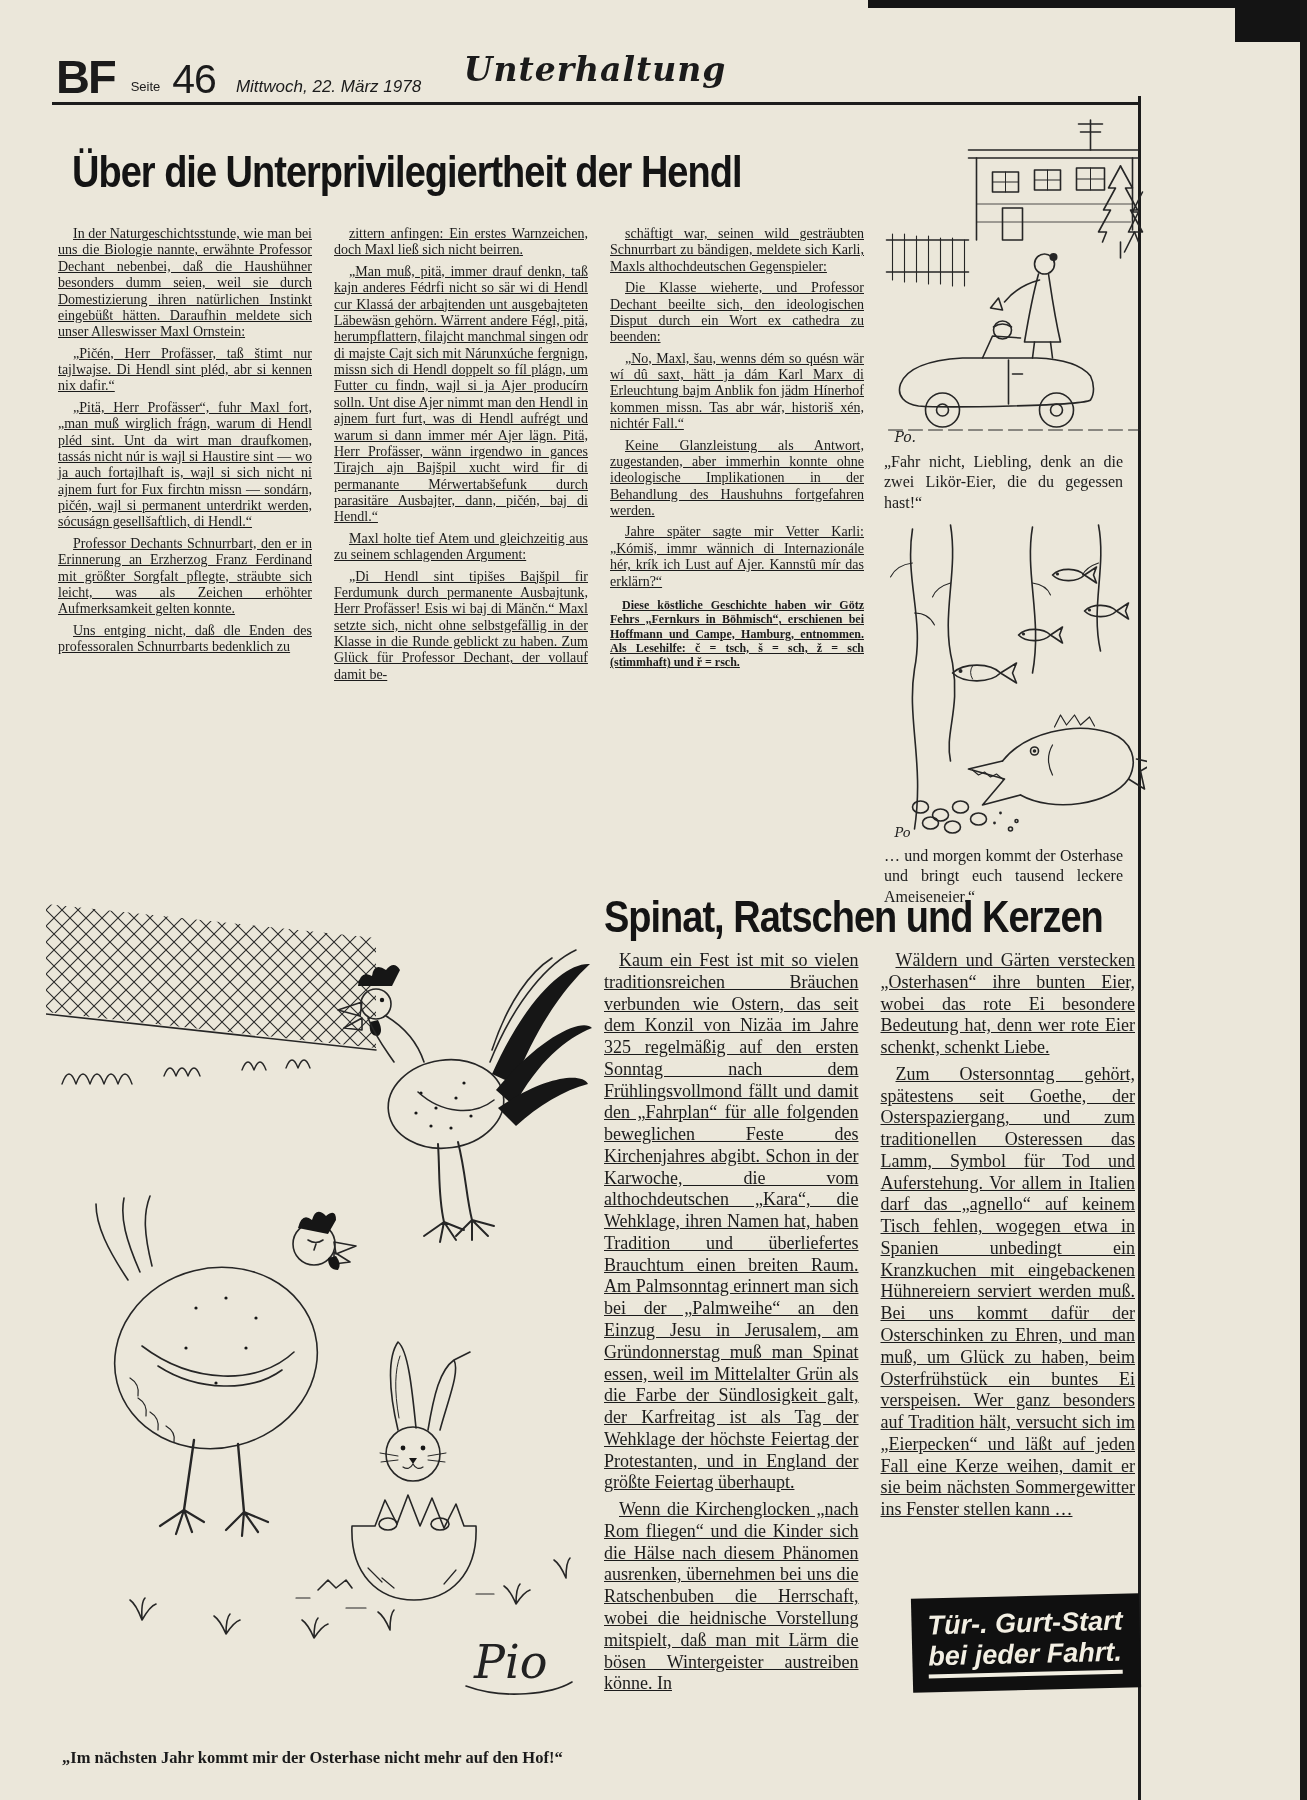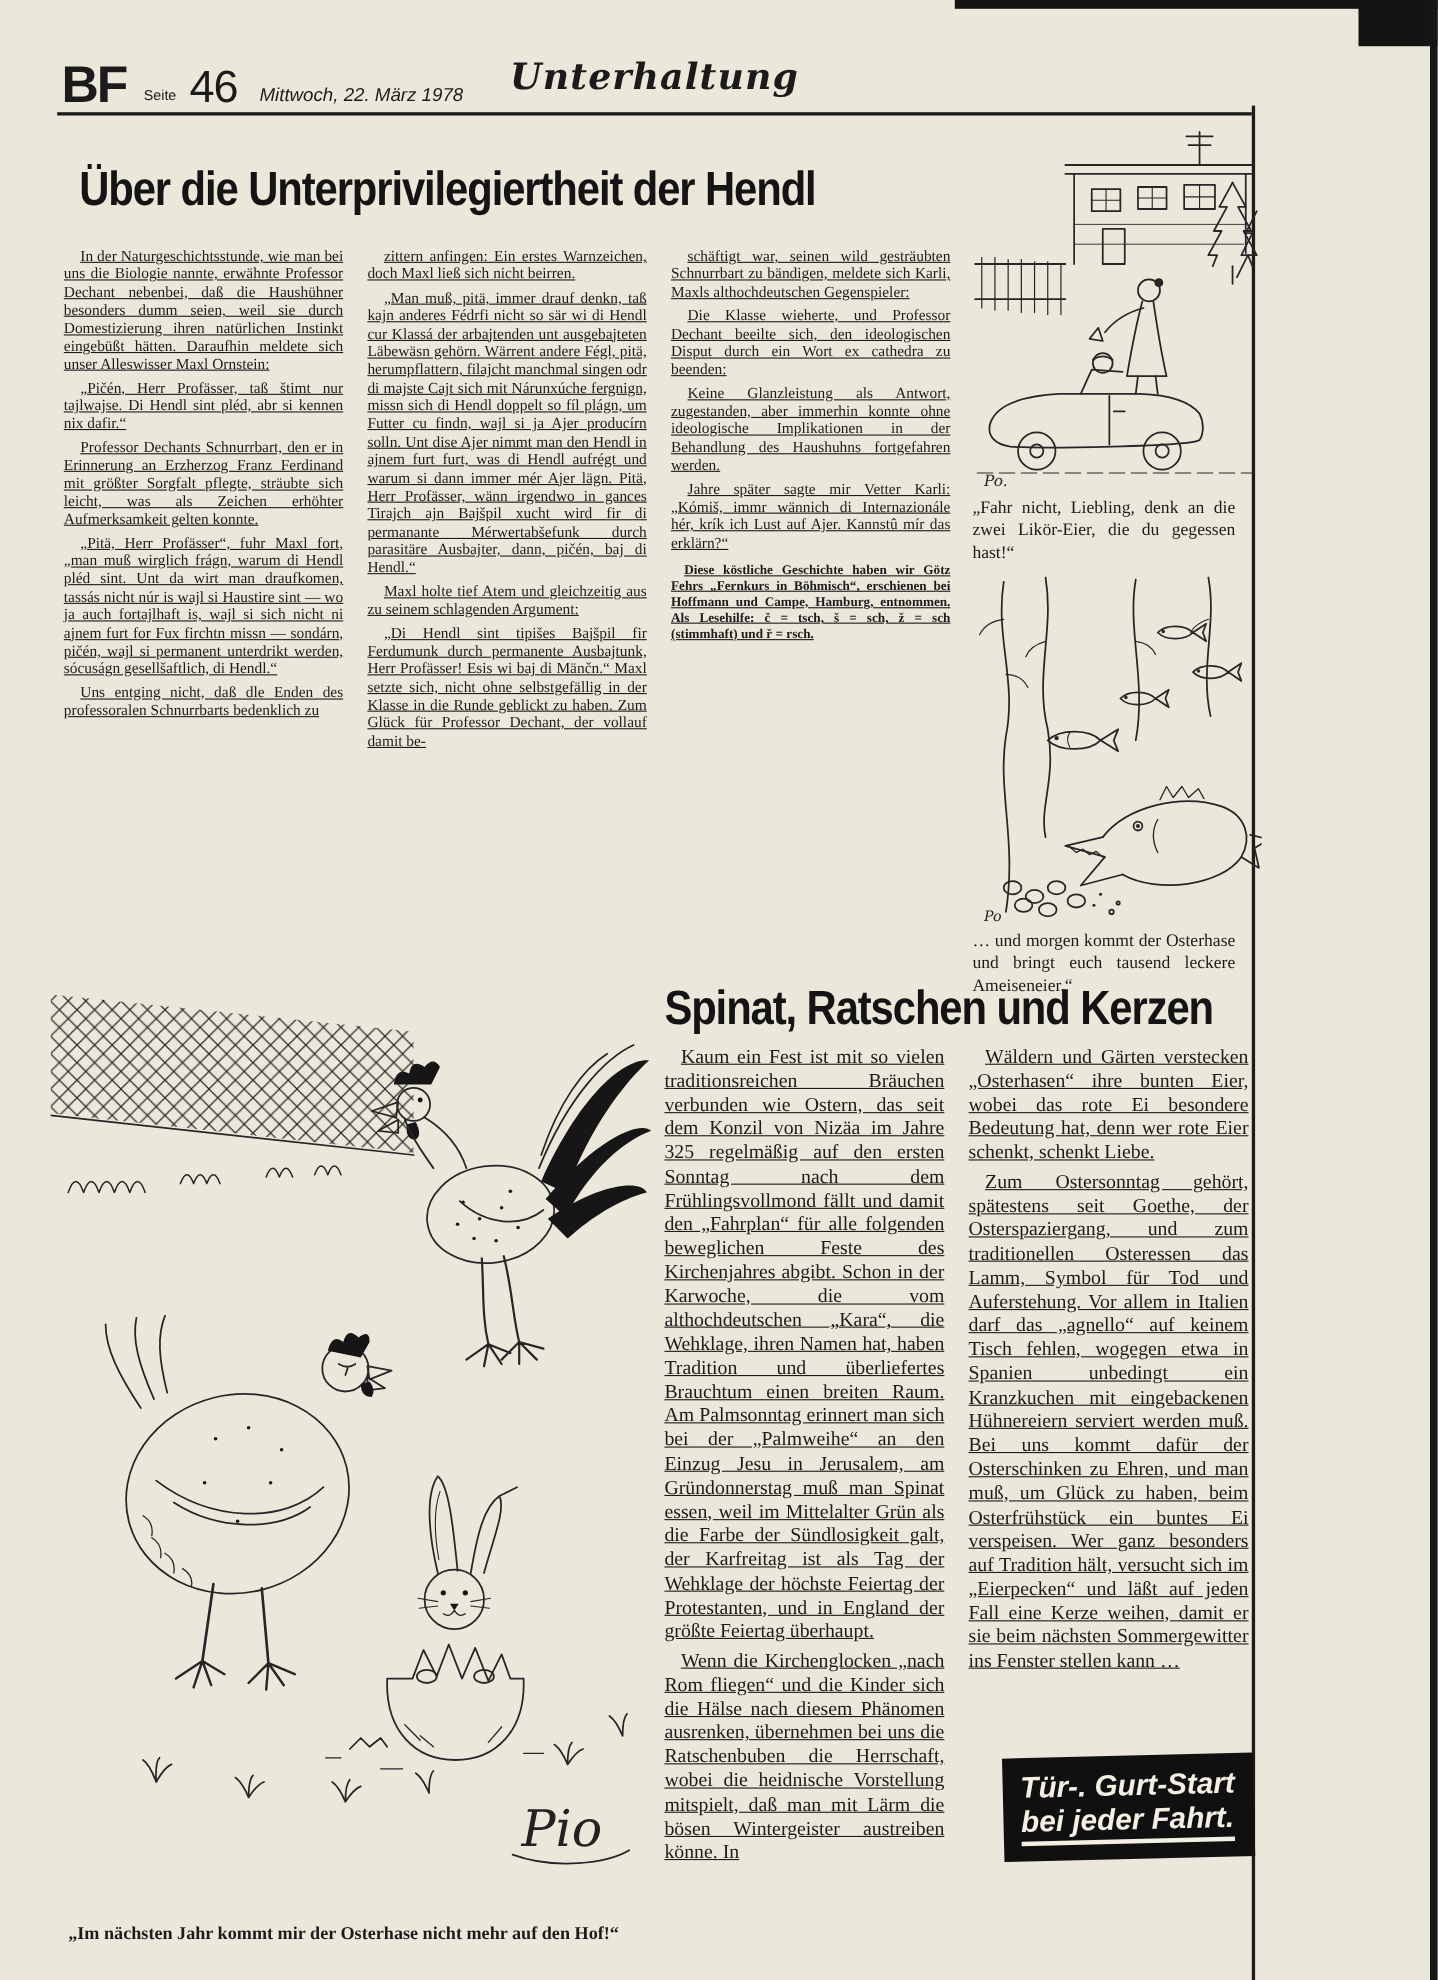--- a/index.html
+++ b/index.html
@@ -78,33 +78,34 @@
   </header>
   <div class="section-title">Unterhaltung</div>
   <div class="rule-header"></div>
 
   <h1 class="headline-1">Über die Unterprivilegiertheit der Hendl</h1>
 
   <section class="a1-cols">
     <div class="col">
       <p>In der Naturgeschichtsstunde, wie man bei uns die Biologie nannte, erwähnte Professor Dechant nebenbei, daß die Haushühner besonders dumm seien, weil sie durch Domestizierung ihren natürlichen Instinkt eingebüßt hätten. Daraufhin meldete sich unser Alleswisser Maxl Ornstein:</p>
       <p>„Pičén, Herr Profässer, taß štimt nur tajlwajse. Di Hendl sint pléd, abr si kennen nix dafir.“</p>
+      <p>„Pitä, Herr Profässer“, fuhr Maxl fort, „man muß wirglich frágn, warum di Hendl pléd sint. Unt da wirt man draufkomen, tassás nicht núr is wajl si Haustire sint — wo ja auch fortajlhaft is, wajl si sich nicht ni ajnem furt for Fux firchtn missn — sondárn, pičén, wajl si permanent unterdrikt werden, sócuságn gesellšaftlich, di Hendl.“</p>
       <p>Professor Dechants Schnurrbart, den er in Erinnerung an Erzherzog Franz Ferdinand mit größter Sorgfalt pflegte, sträubte sich leicht, was als Zeichen erhöhter Aufmerksamkeit gelten konnte.</p>
-      <p>„Pitä, Herr Profässer“, fuhr Maxl fort, „man muß wirglich frágn, warum di Hendl pléd sint. Unt da wirt man draufkomen, tassás nicht núr is wajl si Haustire sint — wo ja auch fortajlhaft is, wajl si sich nicht ni ajnem furt for Fux firchtn missn — sondárn, pičén, wajl si permanent unterdrikt werden, sócuságn gesellšaftlich, di Hendl.“</p>
       <p>Uns entging nicht, daß dle Enden des professoralen Schnurrbarts bedenklich zu</p>
     </div>
     <div class="col">
       <p>zittern anfingen: Ein erstes Warnzeichen, doch Maxl ließ sich nicht beirren.</p>
       <p>„Man muß, pitä, immer drauf denkn, taß kajn anderes Fédrfi nicht so sär wi di Hendl cur Klassá der arbajtenden unt ausgebajteten Läbewäsn gehörn. Wärrent andere Fégl, pitä, herumpflattern, filajcht manchmal singen odr di majste Cajt sich mit Nárunxúche fergnign, missn sich di Hendl doppelt so fíl plágn, um Futter cu findn, wajl si ja Ajer producírn solln. Unt dise Ajer nimmt man den Hendl in ajnem furt furt, was di Hendl aufrégt und warum si dann immer mér Ajer lägn. Pitä, Herr Profässer, wänn irgendwo in gances Tirajch ajn Bajšpil xucht wird fir di permanante Mérwertabšefunk durch parasitäre Ausbajter, dann, pičén, baj di Hendl.“</p>
       <p>Maxl holte tief Atem und gleichzeitig aus zu seinem schlagenden Argument:</p>
       <p>„Di Hendl sint tipišes Bajšpil fir Ferdumunk durch permanente Ausbajtunk, Herr Profässer! Esis wi baj di Mänčn.“ Maxl setzte sich, nicht ohne selbstgefällig in der Klasse in die Runde geblickt zu haben. Zum Glück für Professor Dechant, der vollauf damit be-</p>
     </div>
     <div class="col">
       <p>schäftigt war, seinen wild gesträubten Schnurrbart zu bändigen, meldete sich Karli, Maxls althochdeutschen Gegenspieler:</p>
       <p>Die Klasse wieherte, und Professor Dechant beeilte sich, den ideologischen Disput durch ein Wort ex cathedra zu beenden:</p>
+      <p>„No, Maxl, šau, wenns dém so quésn wär wí dû saxt, hätt ja dám Karl Marx di Erleuchtung bajm Anblik fon jädm Hínerhof kommen missn. Tas abr wár, historiš xén, nichtér Fall.“</p>
       <p>Keine Glanzleistung als Antwort, zugestanden, aber immerhin konnte ohne ideologische Implikationen in der Behandlung des Haushuhns fortgefahren werden.</p>
       <p>Jahre später sagte mir Vetter Karli: „Kómiš, immr wännich di Internazionále hér, krík ich Lust auf Ajer. Kannstû mír das erklärn?“</p>
       <p class="footnote">Diese köstliche Geschichte haben wir Götz Fehrs „Fernkurs in Böhmisch“, erschienen bei Hoffmann und Campe, Hamburg, entnommen. Als Lesehilfe: č = tsch, š = sch, ž = sch (stimmhaft) und ř = rsch.</p>
     </div>
   </section>
 
   <aside class="side">
     <figure>
       <svg width="263" height="335" viewBox="0 0 262 335">
         <g class="sketch">

